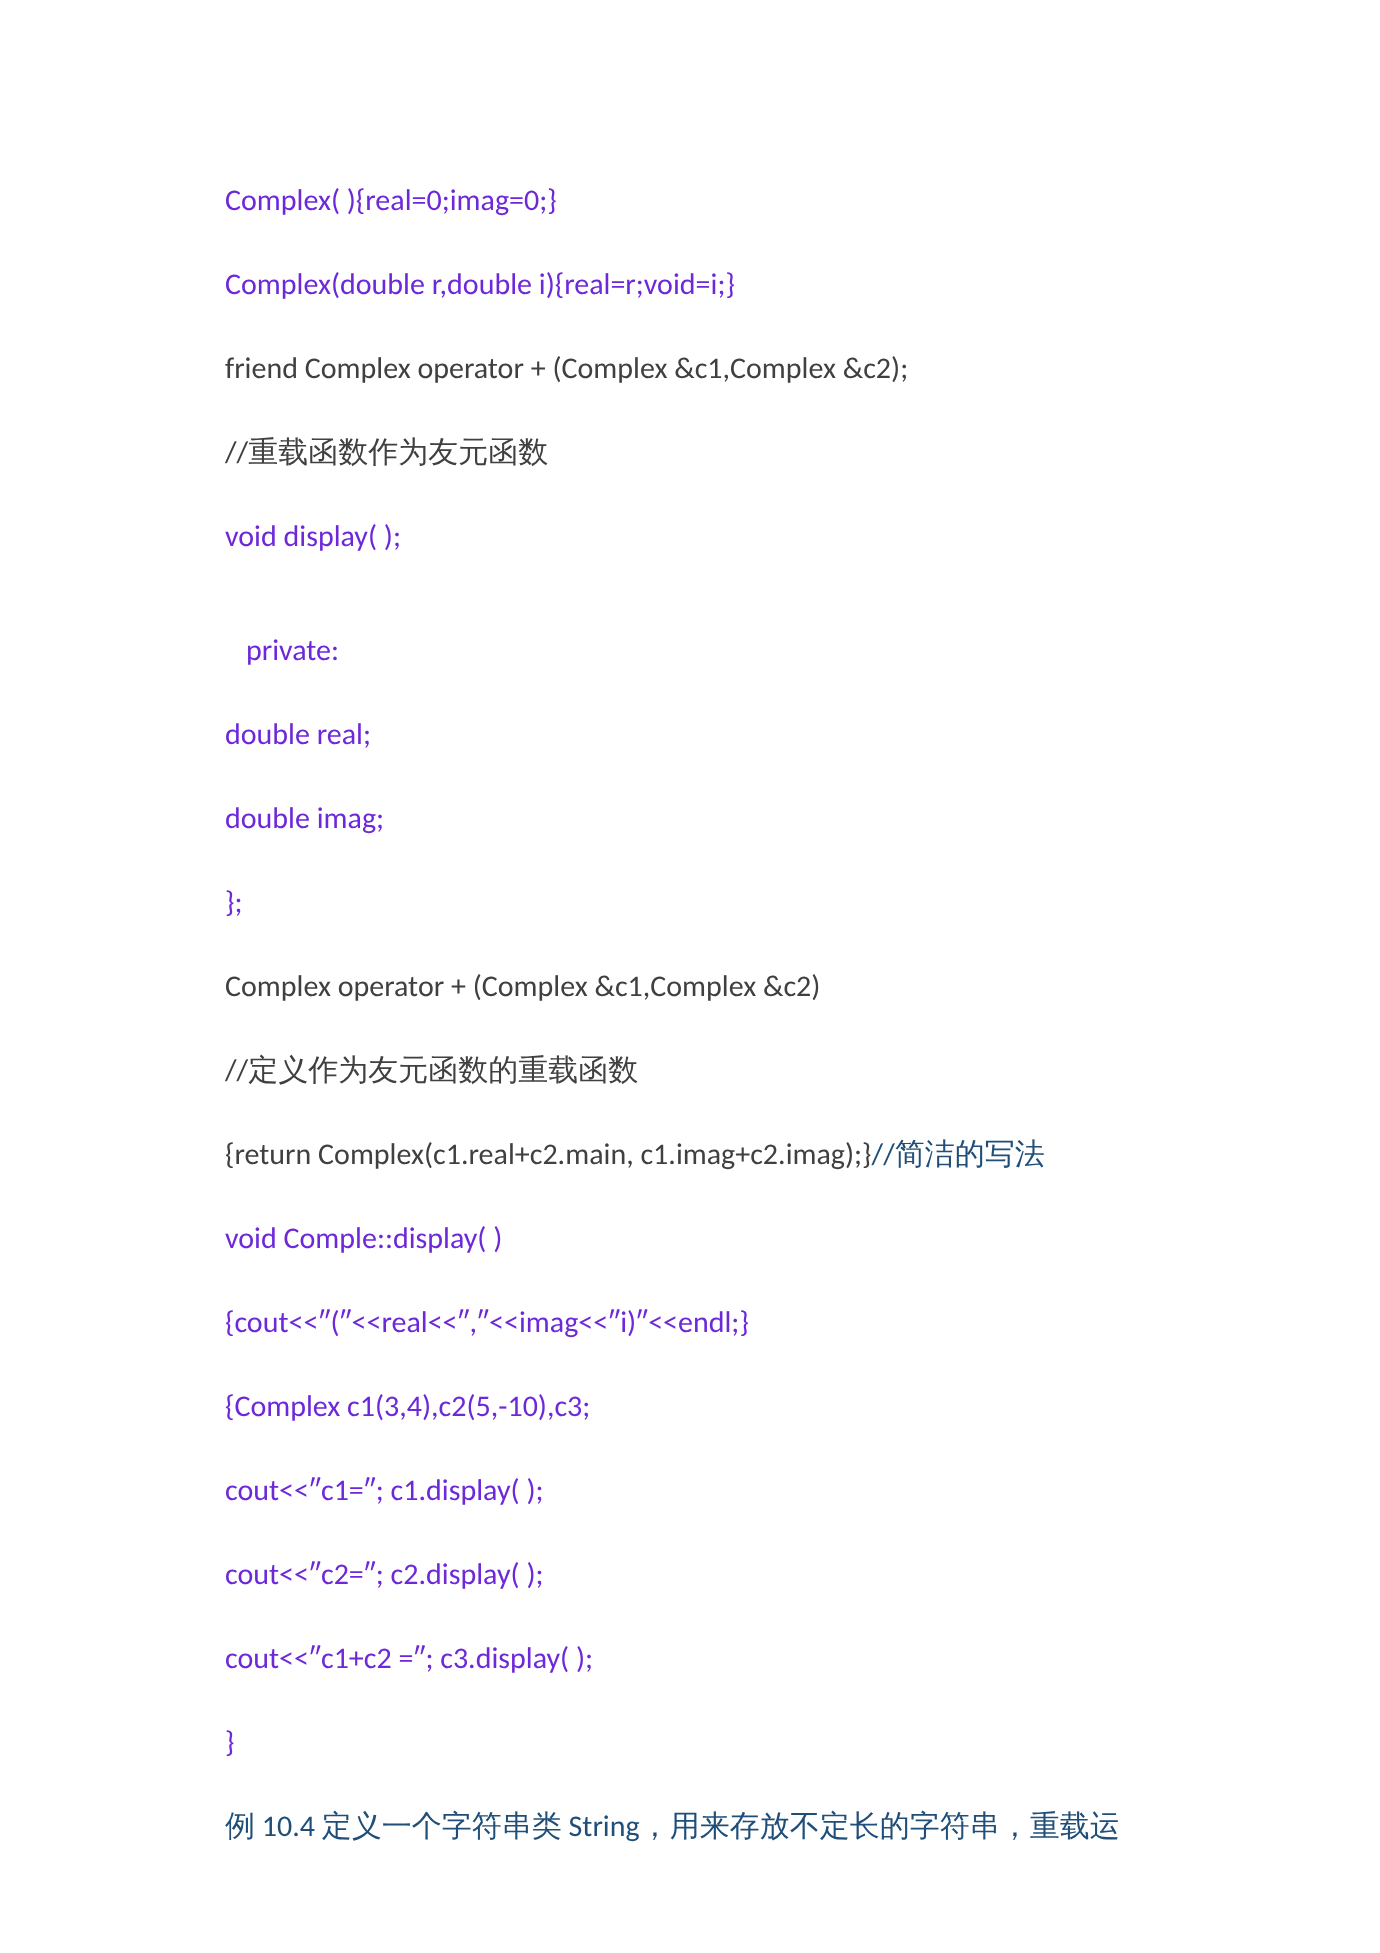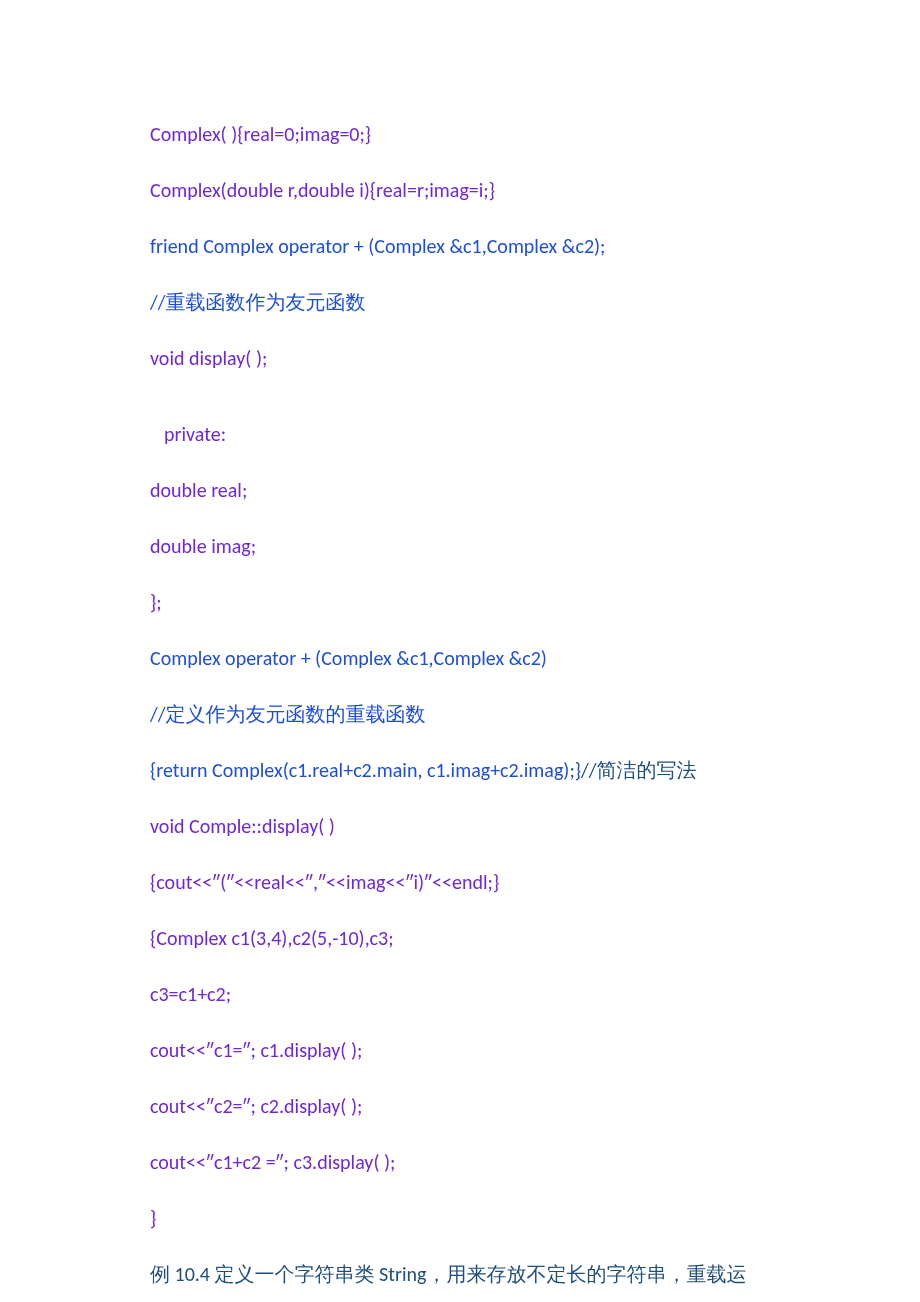--- a/index.html
+++ b/index.html
@@ -20,21 +20,21 @@
     line-height: 1.4;
     margin-bottom: 28px;
     color: #000000;
   }
   .last-line {
     font-size: 20px;
     line-height: 1.4;
     margin-bottom: 0;
   }
   .red {
-    color: #1d4ed8;
+    color: #404040;
   }
   .blue {
     color: #1f4e79;
   }
   .black {
     color: #6d28d9;
   }
   .indent {
     padding-left: 14px;
     margin-top: 48px;
@@ -43,21 +43,21 @@
     font-family: Liberation Sans, sans-serif;
   }
 </style>
 </head>
 <body>
 
 <div class="page">
 
   <div class="line black">Complex( ){real=0;imag=0;}</div>
 
-  <div class="line black">Complex(double r,double i){real=r;imag=i;}</div>
+  <div class="line black">Complex(double r,double i){real=r;void=i;}</div>
 
   <div class="line red">friend Complex operator + (Complex &amp;c1,Complex &amp;c2);</div>
 
   <div class="line red">
     <span>//</span><span class="cn">重载函数作为友元函数</span>
   </div>
 
   <div class="line black">void display( );</div>
 
   <div class="line black indent">private:</div>
@@ -78,21 +78,20 @@
     <span class="red">{return Complex(c1.real+c2.main, c1.imag+c2.imag);}</span><span class="blue">//</span><span class="blue cn">简洁的写法</span>
   </div>
 
   <div class="line black">void Comple::display( )</div>
 
   <div class="line black">{cout&lt;&lt;″(″&lt;&lt;real&lt;&lt;″,″&lt;&lt;imag&lt;&lt;″i)″&lt;&lt;endl;}</div>
 
 
   <div class="line black">{Complex c1(3,4),c2(5,-10),c3;</div>
 
-  <div class="line black">c3=c1+c2;</div>
 
   <div class="line black">cout&lt;&lt;″c1=″; c1.display( );</div>
 
   <div class="line black">cout&lt;&lt;″c2=″; c2.display( );</div>
 
   <div class="line black">cout&lt;&lt;″c1+c2 =″; c3.display( );</div>
 
   <div class="line black">}</div>
 
   <div class="last-line blue">

